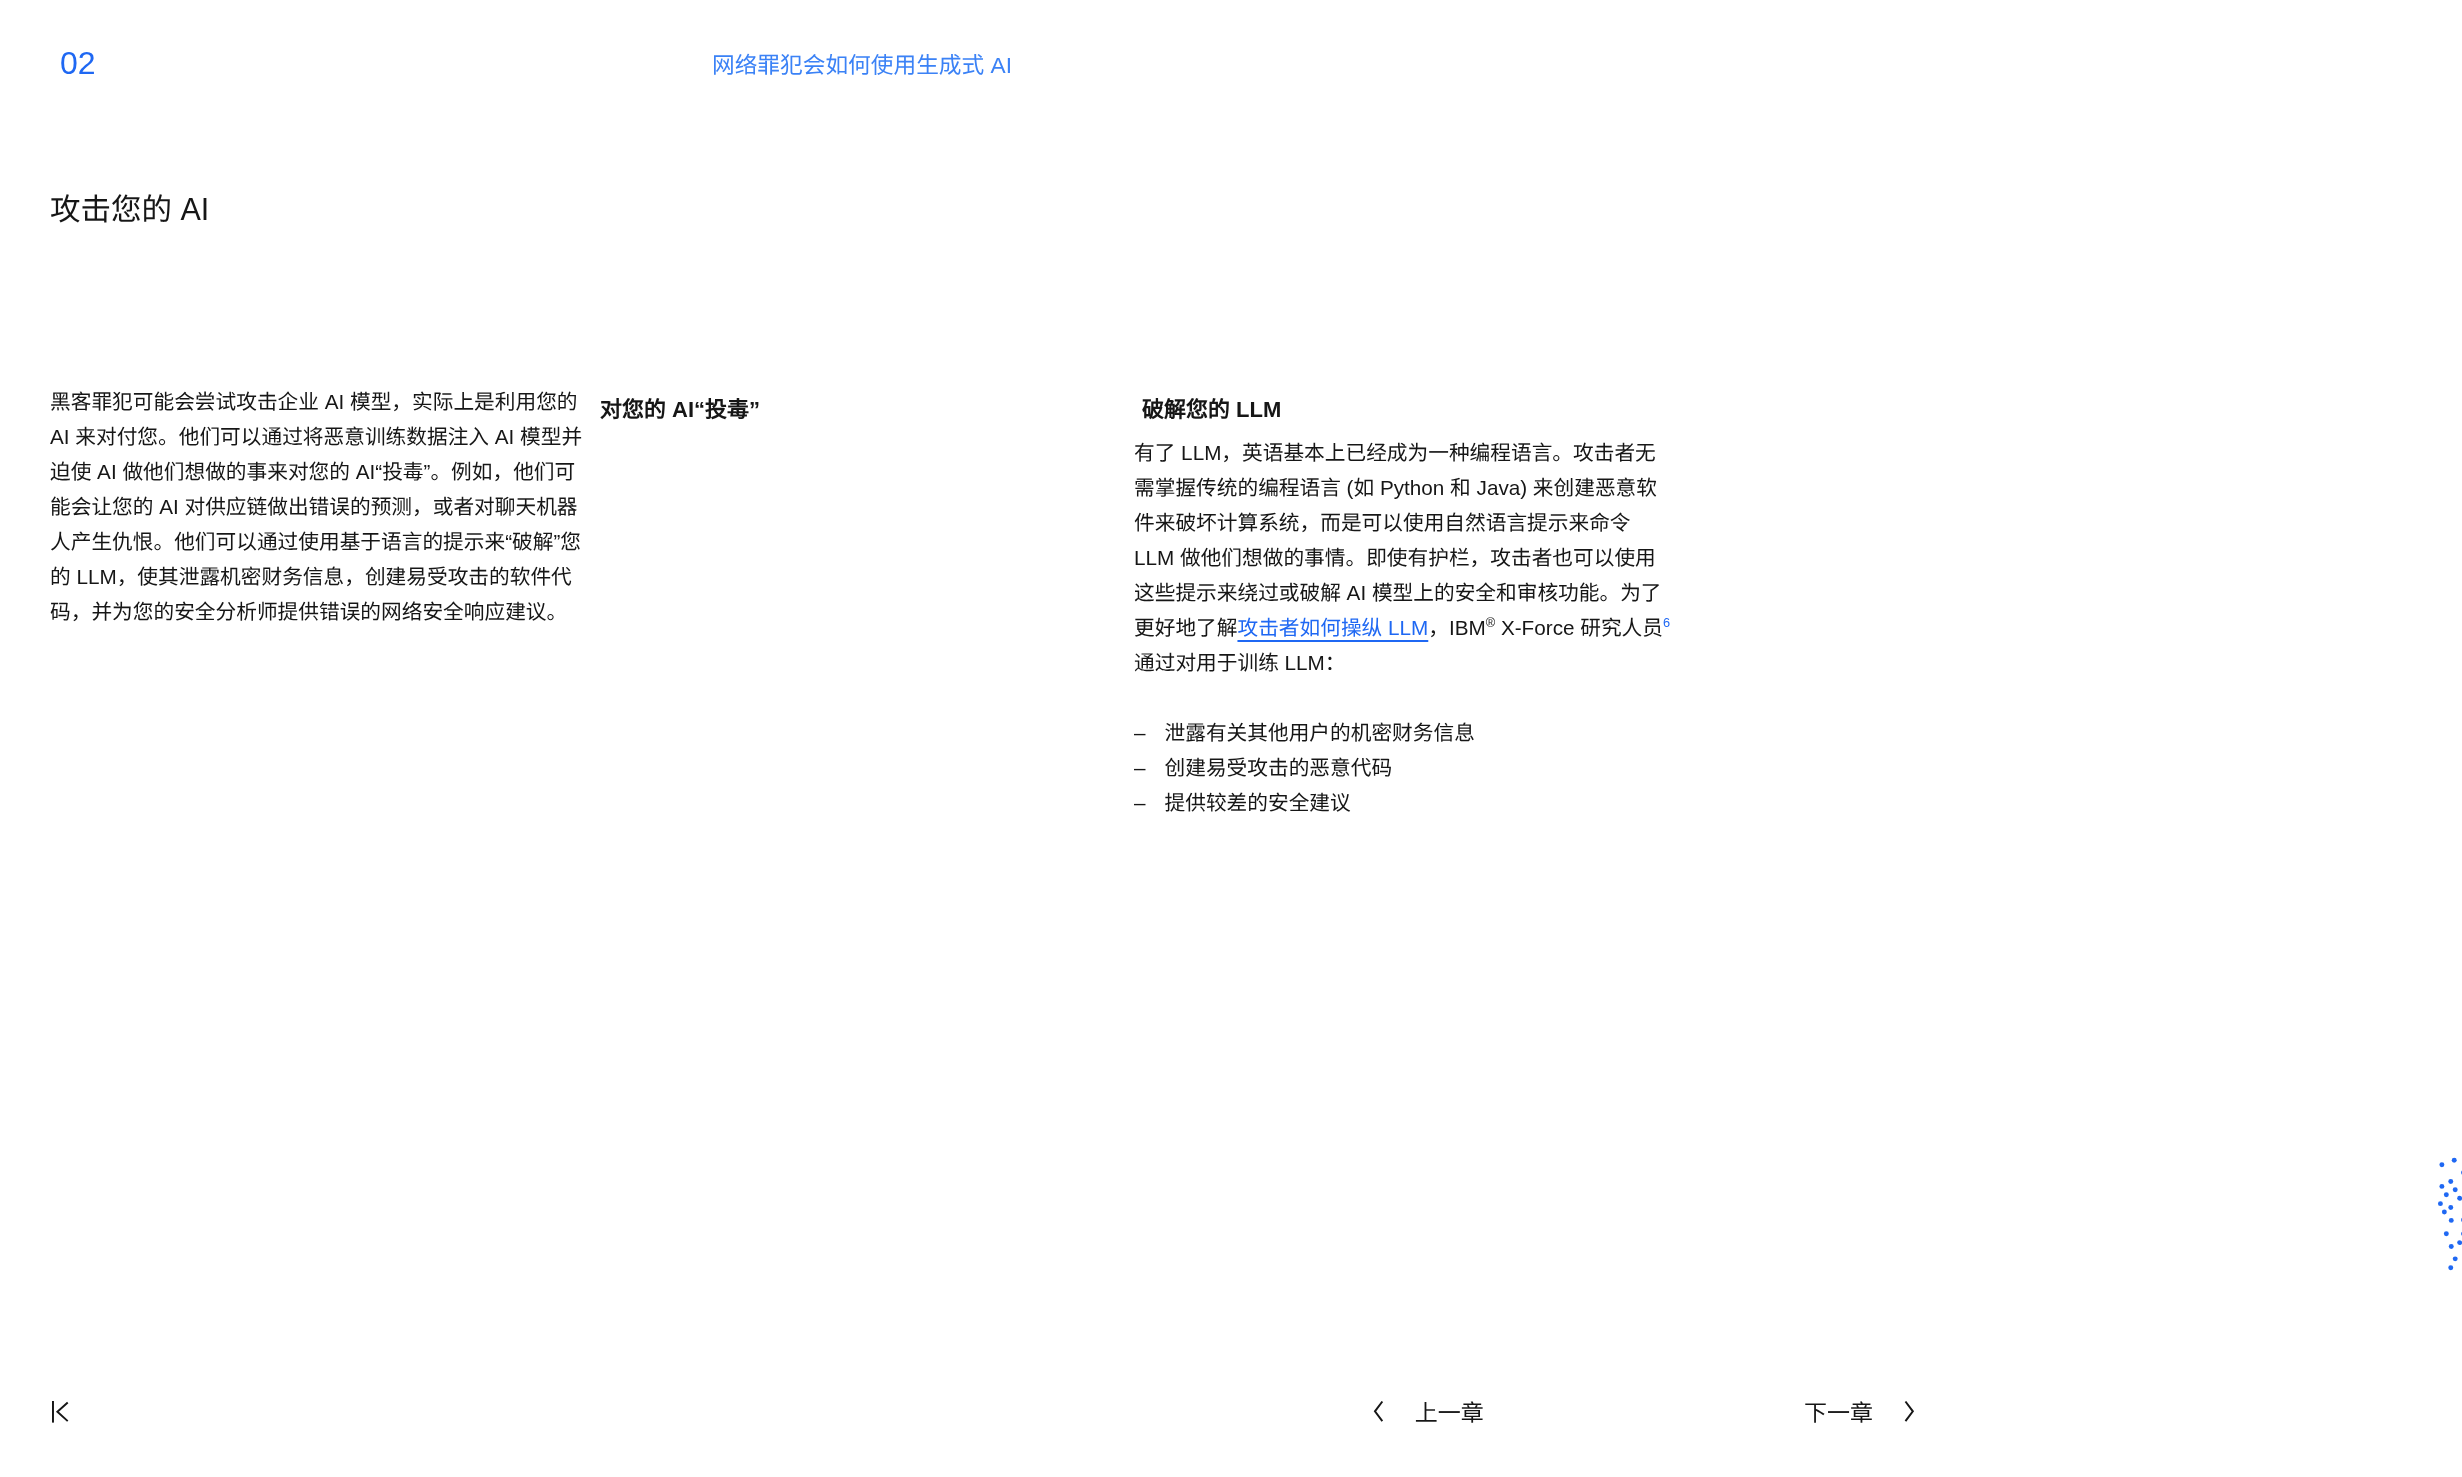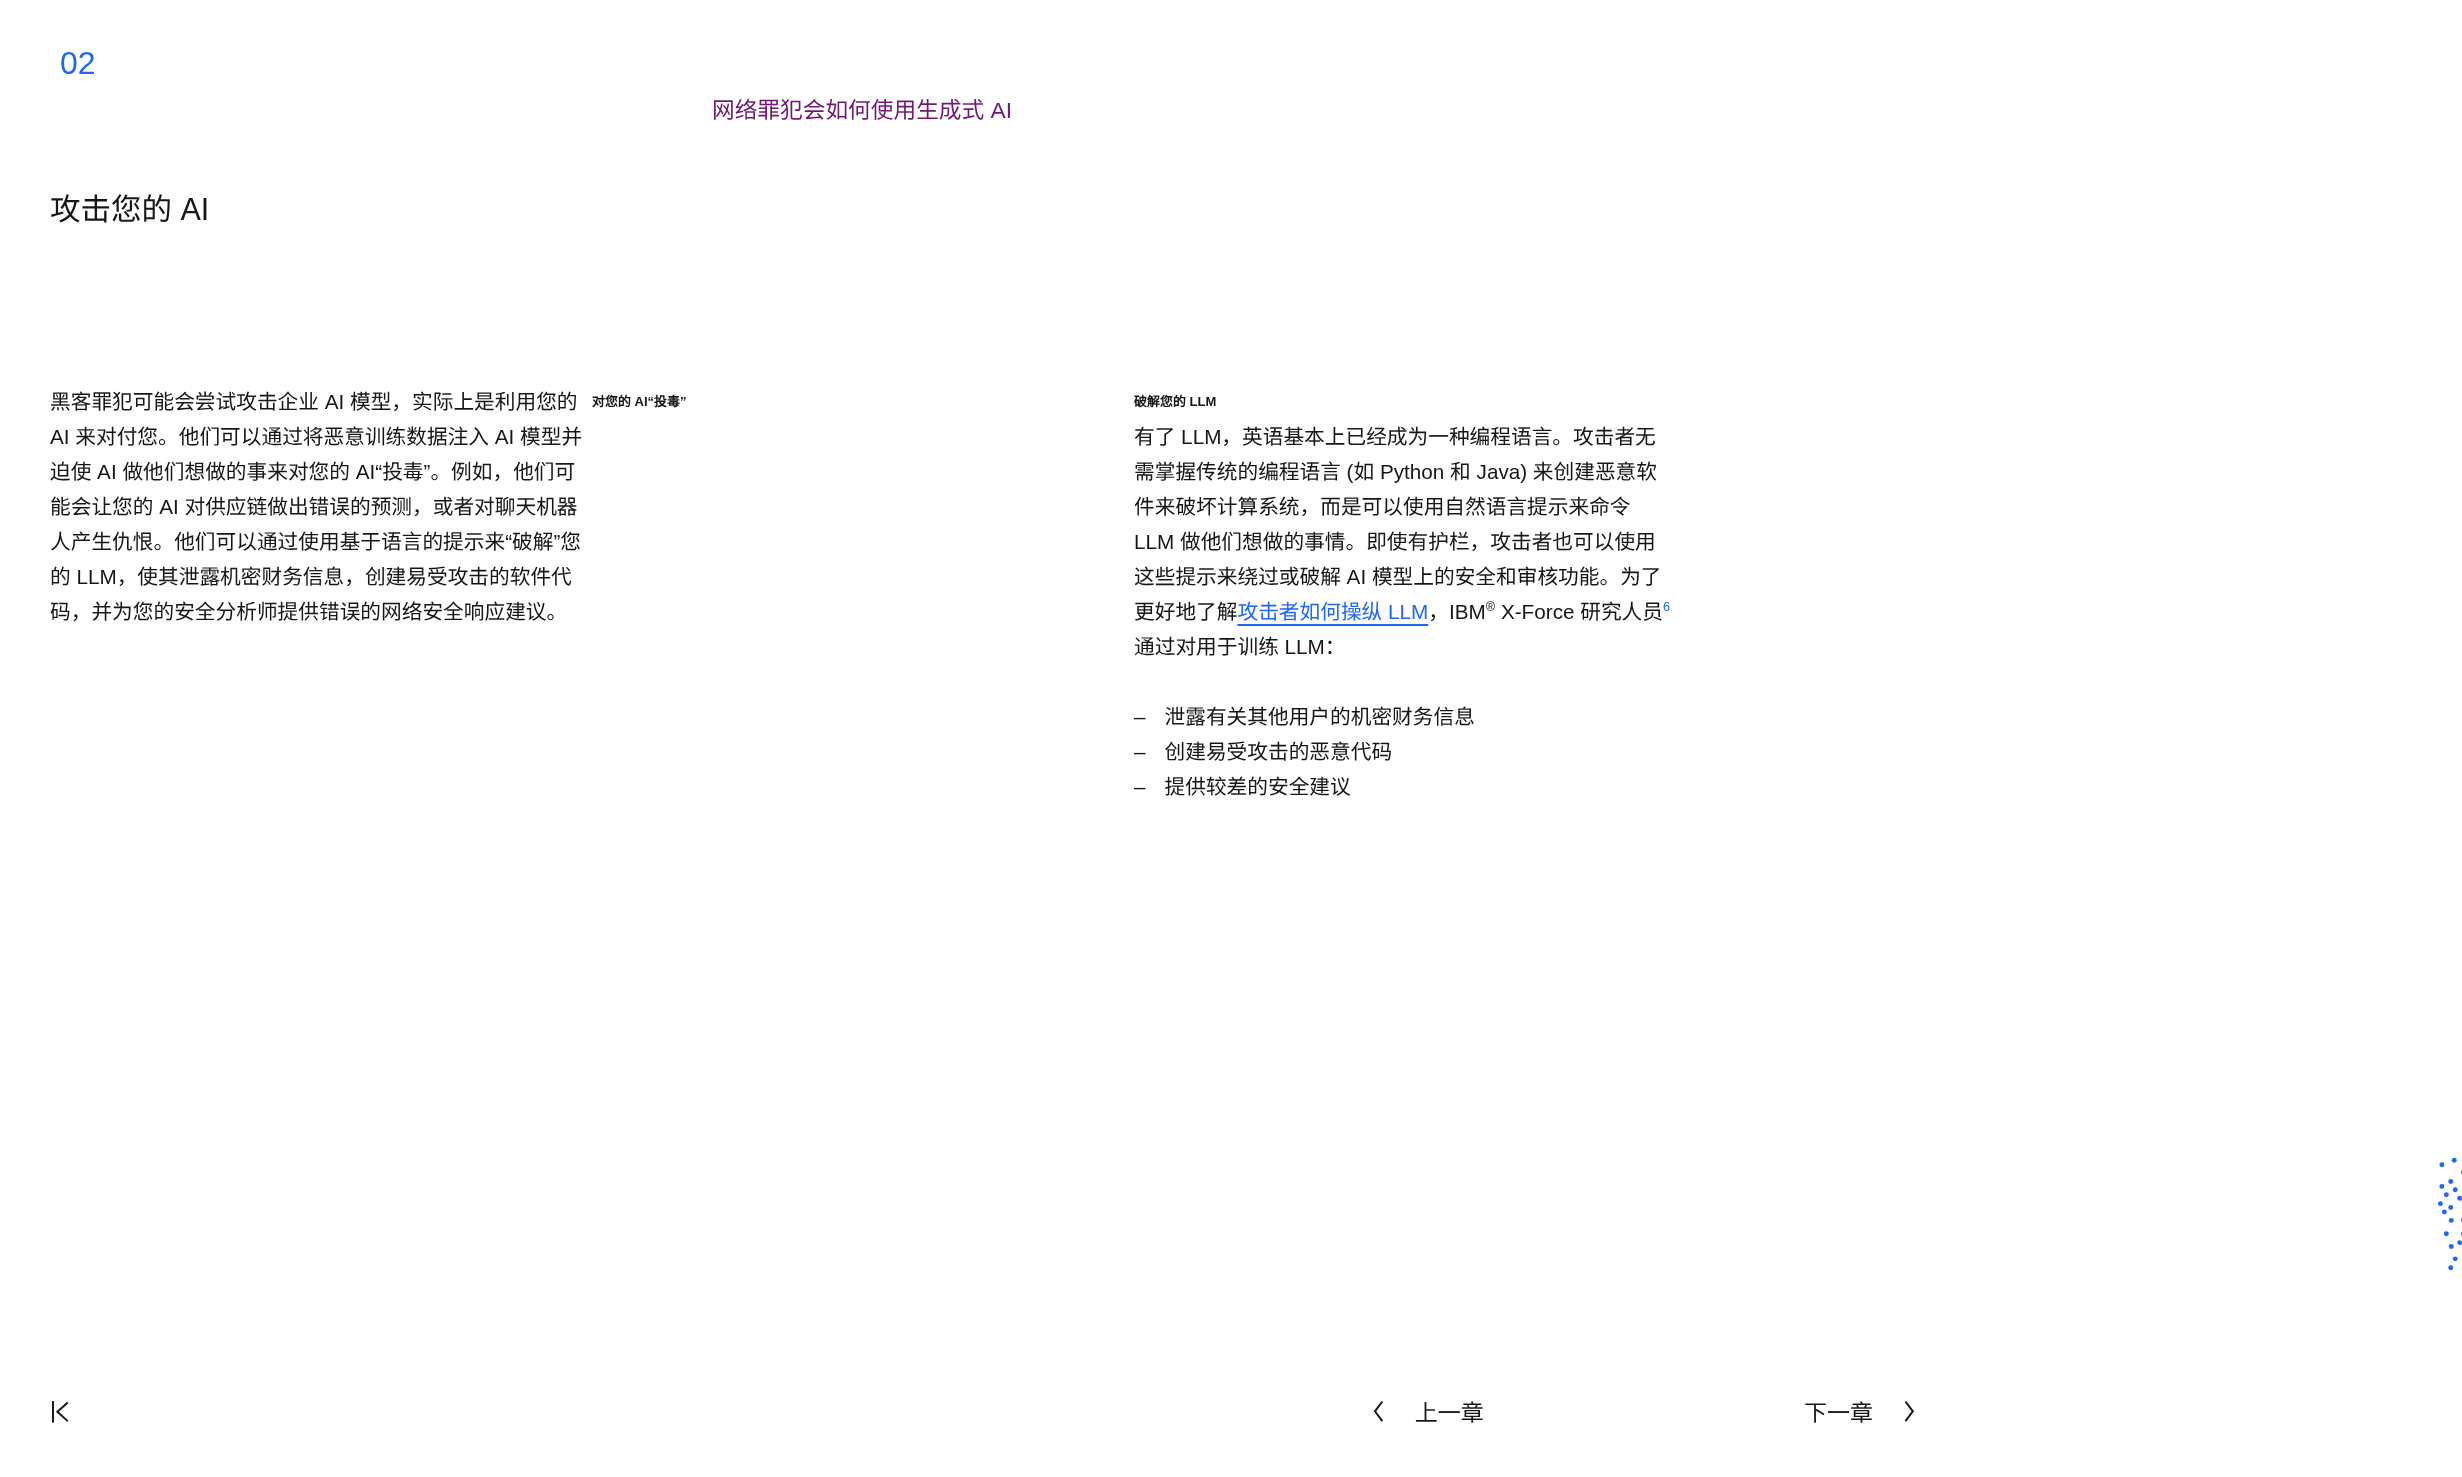--- a/index.html
+++ b/index.html
@@ -3,27 +3,27 @@
 <meta charset="utf-8">
 <style>
   html,body{margin:0;padding:0;background:#ffffff;}
   .page{
     position:relative;width:2626px;height:1477px;background:#ffffff;
     font-family:"Liberation Sans","DejaVu Sans",sans-serif;
     color:#161616;overflow:hidden;
   }
   
   .section-num{position:absolute;left:60px;top:49px;font-size:32px;line-height:29.5px;font-weight:400;color:var(--accent);}
-  .header-title{position:absolute;left:712px;top:53px;font-size:22.7px;line-height:25.6px;font-weight:400;color:#701a75;margin-top:45px;}
+  .header-title{position:absolute;left:712px;top:53px;font-size:22.7px;line-height:25.6px;font-weight:400;color:#3b82f6;}
   
   .page-title{position:absolute;left:50px;top:192px;margin:0;font-size:30.5px;line-height:34px;font-weight:300;color:#161616;}
   
   .columns{position:absolute;left:50px;top:384px;display:flex;}
   .col{width:542px;font-size:20.7px;line-height:35px;font-weight:400;}
-  .col h2{margin:0;font-size:13px;line-height:35px;font-weight:700;}
+  .col h2{margin:8px;font-size:22px;line-height:35px;font-weight:700;}
   .col p{margin:0;}
   .link{color:var(--accent);text-decoration:underline;text-decoration-thickness:1.5px;text-underline-offset:4.9px;cursor:pointer;}
   sup{font-size:12.8px;line-height:0;vertical-align:super;}
   .sup-link{color:var(--accent);cursor:pointer;}
   .bullets{list-style:none;margin:35px 0 0 0;padding:0;}
   .bullets li{position:relative;padding-left:30.5px;}
   .bullets .dash{position:absolute;left:0;top:0;}
   
   .decoration{position:absolute;left:2432px;top:1142px;}
   

